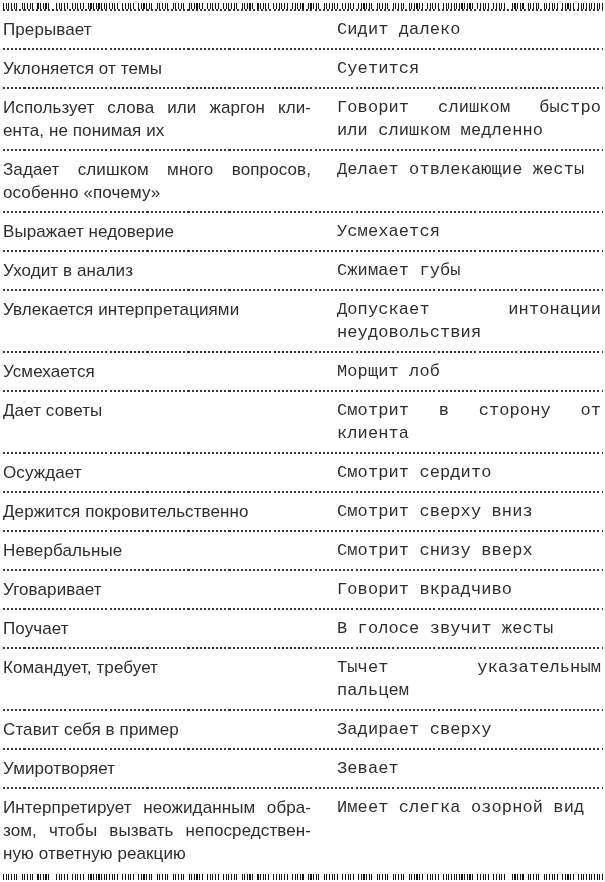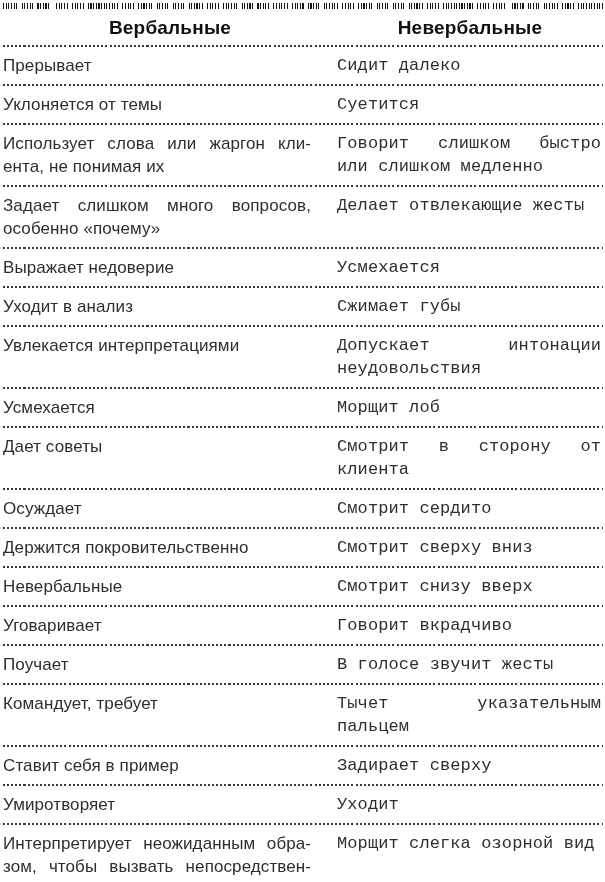--- a/index.html
+++ b/index.html
@@ -60,24 +60,20 @@
     padding:0;
     letter-spacing:.2px;
   }
 </style>
 </head>
 <body>
 
 <div class="page">
   <div class="thick-rule top"></div>
 
-  <div class="row header-row">
-    <div class="cell head">Вербальные</div>
-    <div class="cell head">Невербальные</div>
-  </div>
   <div class="sep"></div>
 
   <div id="rows">
   <div class="row">
     <div class="cell verbal">Прерывает</div>
     <div class="cell nonverbal">Сидит далеко</div>
   </div>
   <div class="sep"></div>
 
   <div class="row">
@@ -165,25 +161,25 @@
   <div class="sep"></div>
 
   <div class="row">
     <div class="cell verbal">Ставит себя в пример</div>
     <div class="cell nonverbal">Задирает сверху</div>
   </div>
   <div class="sep"></div>
 
   <div class="row">
     <div class="cell verbal">Умиротворяет</div>
-    <div class="cell nonverbal">Уходит</div>
+    <div class="cell nonverbal">Зевает</div>
   </div>
   <div class="sep"></div>
 
   <div class="row">
     <div class="cell verbal">Интерпретирует неожиданным обра­зом, чтобы вызвать непосредствен­ную ответную реакцию</div>
-    <div class="cell nonverbal">Морщит слегка озорной вид</div>
+    <div class="cell nonverbal">Имеет слегка озорной вид</div>
   </div>
 
 </div>
 
   <div class="thick-rule bottom"></div>
 </div>
 
 </body></html>

